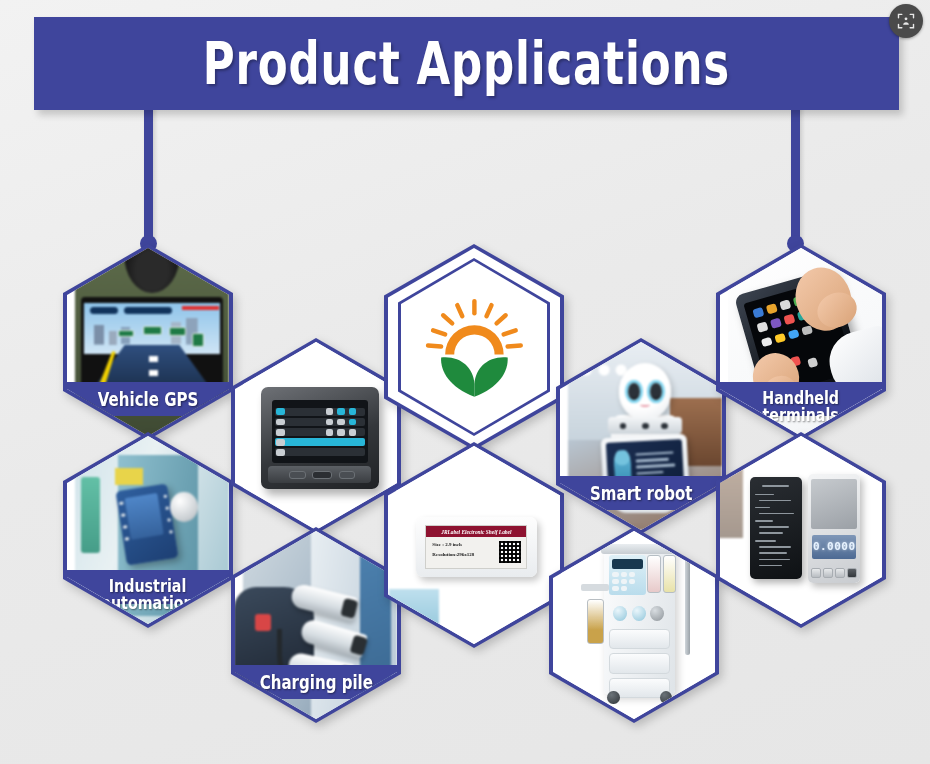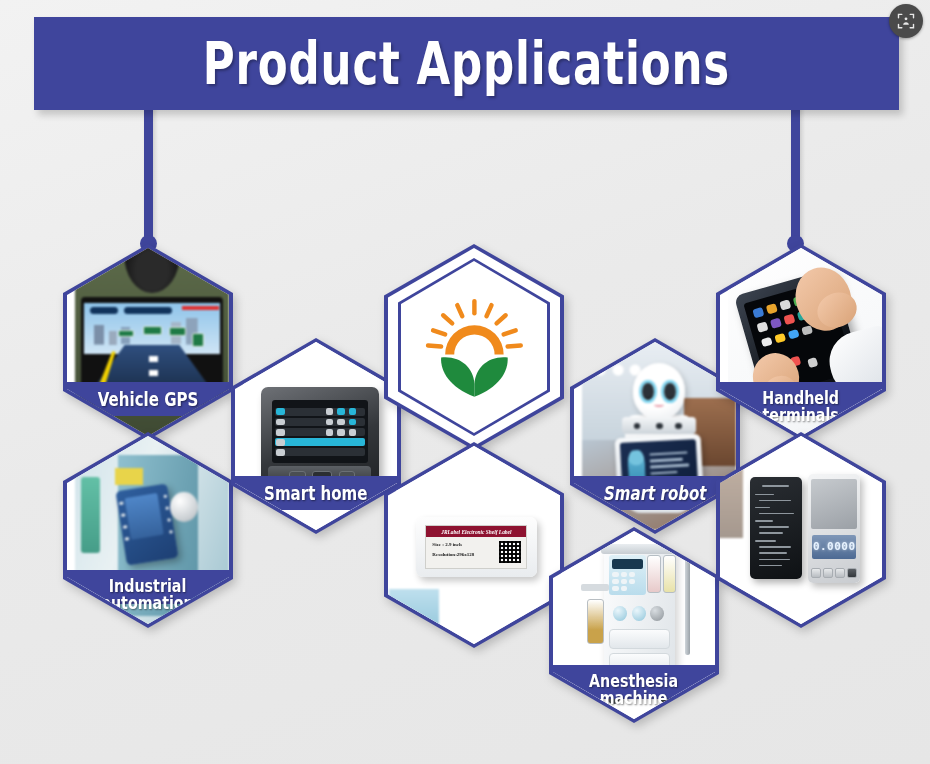--- a/index.html
+++ b/index.html
@@ -437,26 +437,41 @@
             <div class="sh-key" style="left:4%; top:61%; width:10%; height:11%;"></div>
             <div class="sh-key" style="left:4%; top:77%; width:10%; height:11%;"></div>
           </div>
           <div class="sh-foot">
             <div class="sh-btn" style="left:20%;"></div>
             <div class="sh-btn" style="left:42%; width:20%; background:#2b2e32;"></div>
             <div class="sh-btn" style="left:68%;"></div>
           </div>
         </div>
       </div>
+    </div>
+  </div>
+
+  <div class="hex" style="left:231px; top:527px;">
+    <div class="hex-clip"></div>
+    <div class="hex-inner">
+      <div class="photo cp-bg blur">
+        <div class="cp-wall"></div>
+        <div class="cp-blue"></div>
+        <div class="cp-car"></div>
+        <div class="cp-tail"></div>
+        <div class="cp-cable"></div>
+        <div class="cp-gun" style="left:32%; top:27%; transform:rotate(14deg);"></div>
+        <div class="cp-gun" style="left:38%; top:46%; transform:rotate(16deg);"></div>
+        <div class="cp-gun" style="left:30%; top:64%; transform:rotate(12deg);"></div>
+      </div>
       <div class="hex-label">
-        <span>Smart home</span>
-      </div>
-    </div>
-  </div>
-
+        <span>Charging pile</span>
+      </div>
+    </div>
+  </div>
 
   <div class="hex logo" style="left:384px; top:244px; width:180px; height:206px;">
     <div class="hex-clip"></div>
     <div class="hex-inner">
       <div class="ring"></div>
       <div class="ring-in"></div>
     </div>
     <svg viewBox="0 0 100 100" style="position:absolute; left:22%; top:26%; width:56%; height:50%;">
       <g stroke="#f08a1c" stroke-width="4.4" stroke-linecap="round">
         <line x1="50" y1="2" x2="50" y2="14"></line>
@@ -487,21 +502,21 @@
             </div>
             <div class="et-line" style="top:38%;">Size : 2.9 inch</div>
             <div class="et-line" style="top:62%;">Resolution:296x128</div>
             <div class="et-qr"></div>
           </div>
         </div>
       </div>
     </div>
   </div>
 
-  <div class="hex" style="left:570px; top:338px;font-style:italic;">
+  <div class="hex" style="left:556px; top:338px;">
     <div class="hex-clip"></div>
     <div class="hex-inner">
       <div class="photo sr-bg blur">
         <div class="sr-hall"></div>
         <div class="sr-lights"></div>
         <div class="sr-wood"></div>
         <div class="sr-body"></div>
         <div class="sr-head">
           <div class="sr-eye" style="left:18%;"></div>
           <div class="sr-eye" style="right:18%;"></div>
@@ -551,24 +566,20 @@
         <div class="am-knob" style="left:46%;"></div>
         <div class="am-knob" style="left:58%; background:radial-gradient(circle at 35% 30%,#d8dde1,#8d9398);"></div>
         <div class="am-arm"></div>
         <div class="am-jar"></div>
         <div class="am-pole"></div>
         <div class="am-drawer" style="top:52%;"></div>
         <div class="am-drawer" style="top:65%;"></div>
         <div class="am-drawer" style="top:78%;"></div>
         <div class="am-wheel" style="left:30%;"></div>
         <div class="am-wheel" style="right:28%;"></div>
-      </div>
-      <div class="hex-label two">
-        <span>Anesthesia
-machine</span>
       </div>
     </div>
   </div>
 
   <div class="hex" style="left:716px; top:244px;text-decoration:underline;">
     <div class="hex-clip"></div>
     <div class="hex-inner">
       <div class="photo ht-bg">
         <div class="ht-tab">
           <div class="ht-scr">

